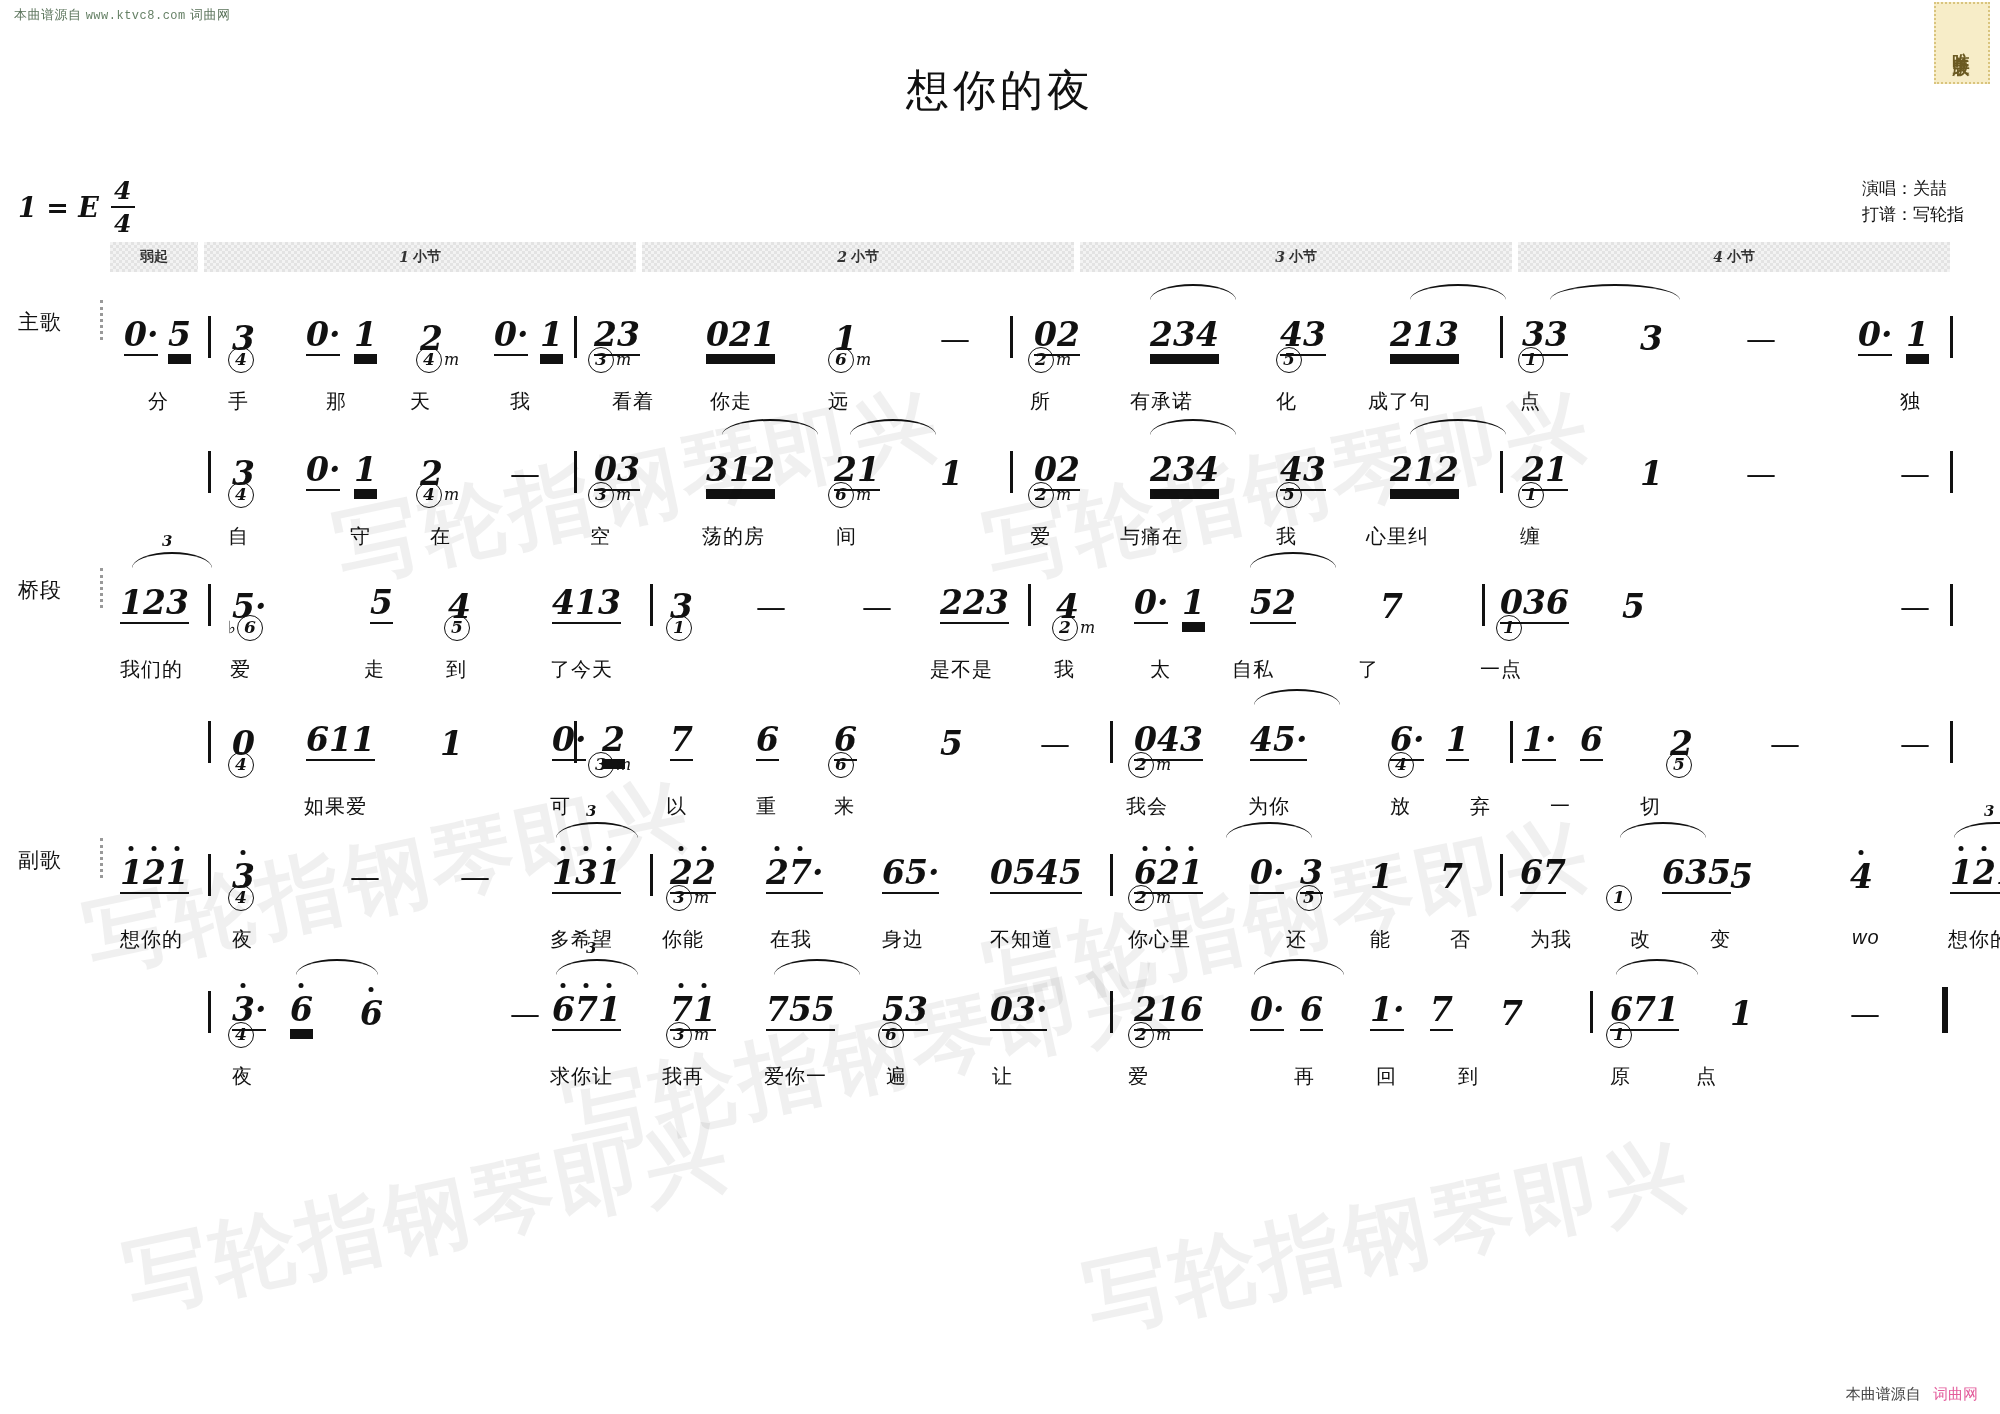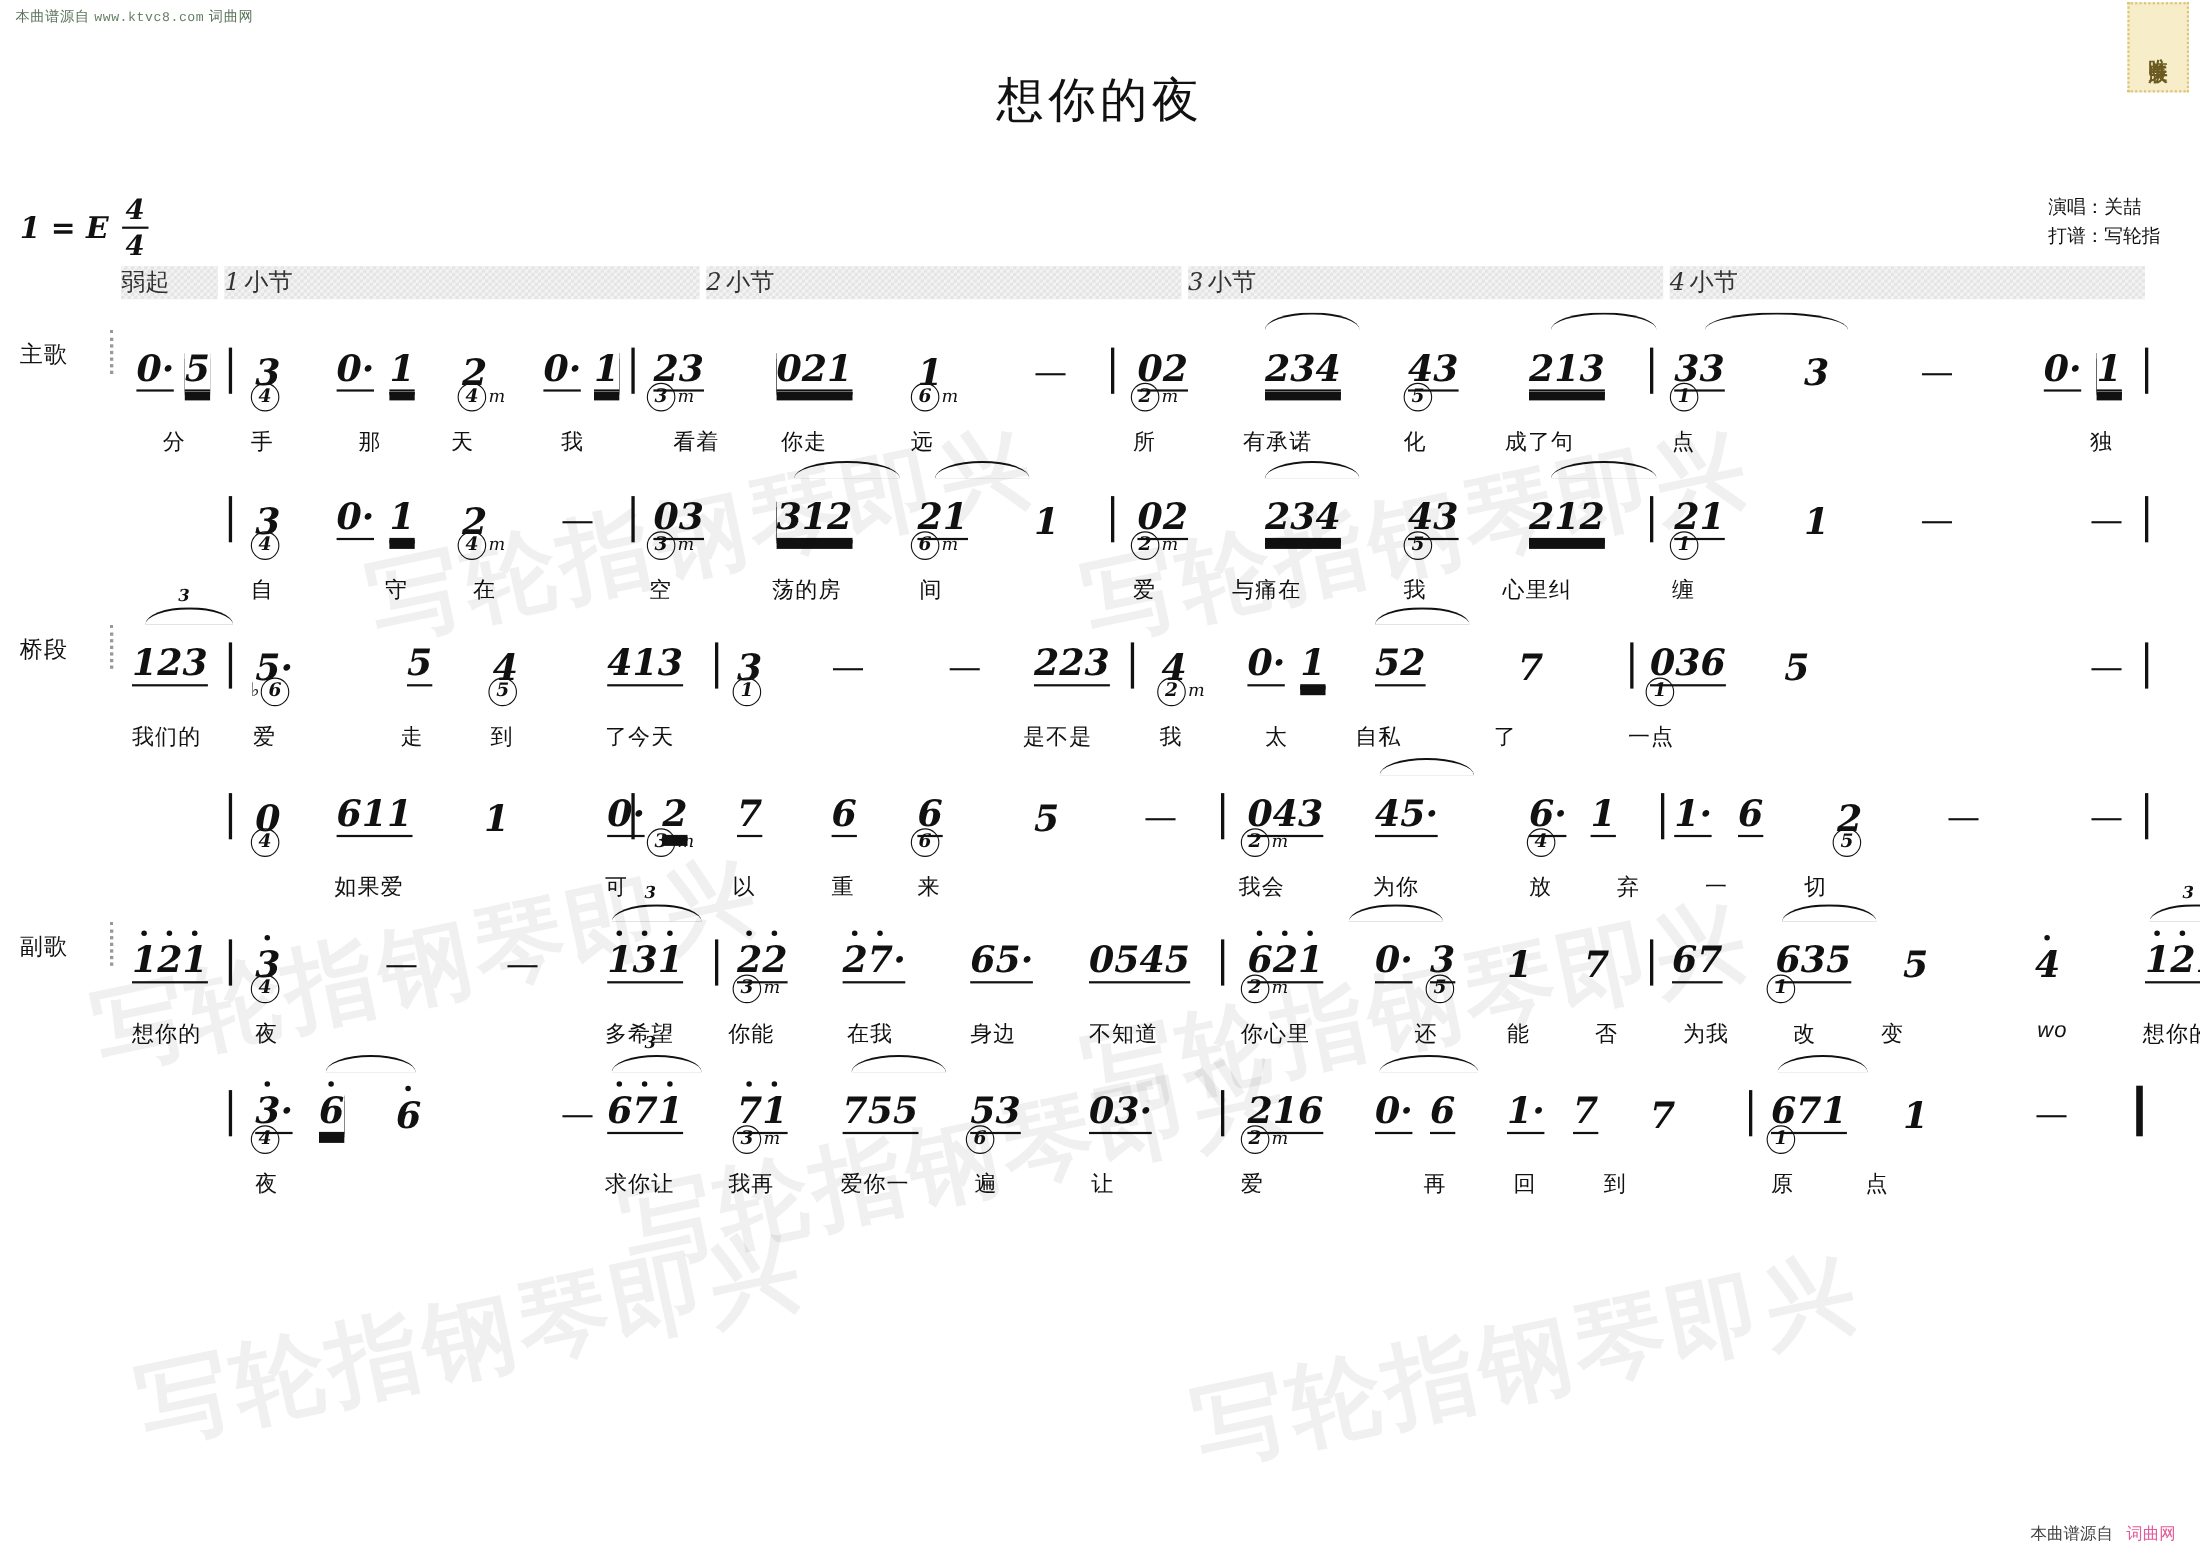--- a/index.html
+++ b/index.html
@@ -44,22 +44,22 @@
   
   .credits{position:absolute;right:36px;top:176px;text-align:left;font-size:17px;line-height:1.5;}
 
   
   .ruler{position:absolute;left:110px;top:242px;width:1840px;height:30px;display:flex;gap:6px;}
   .ruler .seg{
     background-image:
       linear-gradient(45deg,#e3e3e3 25%,transparent 25%,transparent 75%,#e3e3e3 75%),
       linear-gradient(45deg,#e3e3e3 25%,transparent 25%,transparent 75%,#e3e3e3 75%);
     background-size:6px 6px;background-position:0 0,3px 3px;background-color:#f3f3f3;
-    display:flex;align-items:center;justify-content:flex-start;
-    font-size:22px;font-weight:400;color:#333;
+    display:flex;align-items:center;justify-content:center;
+    font-size:14px;font-weight:700;color:#333;
   }
   .ruler .seg .it{font-style:italic;font-family:"DejaVu Serif",serif;margin-right:4px;}
   .ruler .s0{width:88px;}
   .ruler .s1{flex:1;}
 
   
   .sys{position:absolute;left:0;width:2000px;}
   .label{
     position:absolute;left:18px;width:80px;font-size:21px;letter-spacing:1px;
   }
@@ -409,21 +409,21 @@
         <div class="n b1" style="left: 560px;"><span class="od">2</span><span class="od">2</span></div>
         <div class="n b1" style="left: 656px;"><span class="od">2</span><span class="od">7</span><span>·</span></div>
         <div class="n b1" style="left: 772px;">65·</div>
         <div class="n b1" style="left: 880px;">0545</div>
         <div class="n b1" style="left: 1024px;"><span class="od">6</span><span class="od">2</span><span class="od">1</span></div>
         <div class="n b1" style="left: 1140px;">0·</div>
         <div class="n b1" style="left: 1190px;">3</div>
         <div class="n" style="left: 1260px;">1</div>
         <div class="n" style="left: 1330px;">7</div>
         <div class="n b1" style="left: 1410px;">67</div>
-        <div class="n b1" style="left: 1504px;">635</div>
+        <div class="n b1" style="left: 1552px;">635</div>
         <div class="n" style="left: 1620px;">5</div>
         <div class="n" style="left: 1740px;"><span class="od">4</span></div>
         <div class="n b1" style="left: 1840px;"><span class="od">1</span><span class="od">2</span><span class="od">1</span></div>
         <div class="bl" style="left: 98px;"></div>
         <div class="bl" style="left: 540px;"></div>
         <div class="bl" style="left: 1000px;"></div>
         <div class="bl" style="left: 1390px;"></div>
       </div>
       <div class="chords" style="top: 46px;">
         <div class="ch" style="left: 118px;"><span class="circ">4</span></div>

